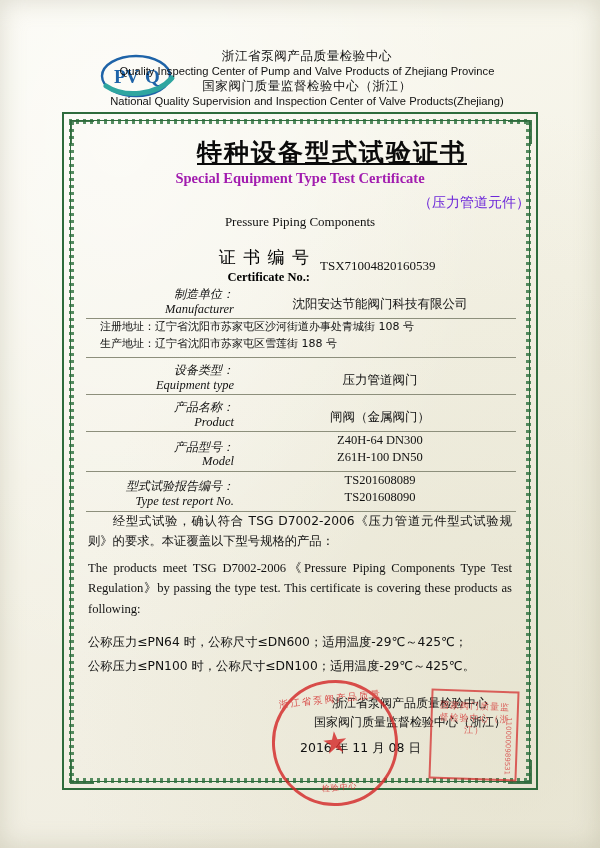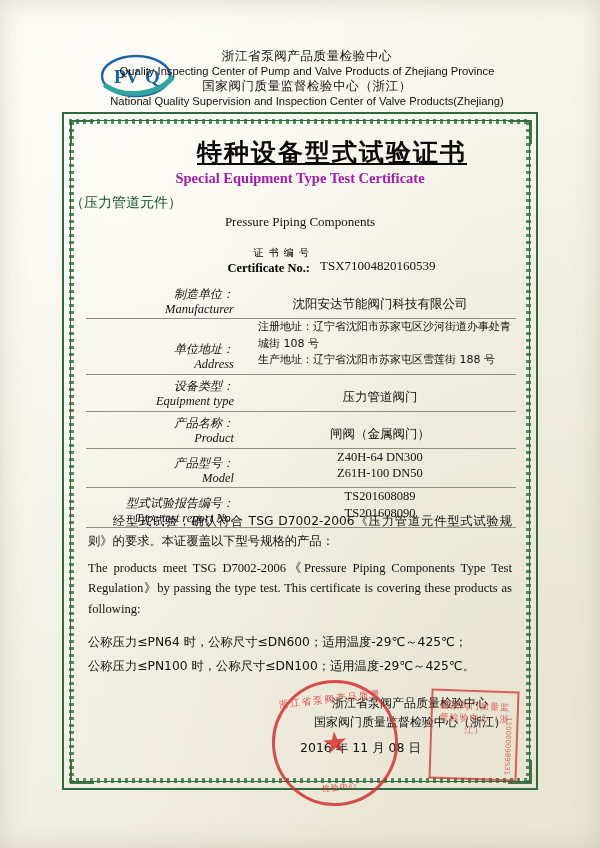--- a/index.html
+++ b/index.html
@@ -141,24 +141,24 @@
     text-align: center;
     font-size: 14.5px;
     font-weight: bold;
     color: #a21caf;
   }
   .subtitle-cn {
     position: absolute;
     top: 194px;
     left: 70px;
     width: 460px;
-    text-align: left;
+    text-align: right;
     font-family: "DejaVu Sans", sans-serif;
     font-size: 14px;
-    color: #14532d;
+    color: #6d28d9;
   }
   .subtitle-en {
     position: absolute;
     top: 214px;
     left: 70px;
     width: 460px;
     text-align: center;
     font-size: 13px;
     color: #111;
   }
@@ -166,21 +166,21 @@
   
   .certno-label {
     position: absolute;
     left: 150px;
     top: 246px;
     width: 160px;
     text-align: right;
   }
   .certno-label .cn {
     font-family: "DejaVu Sans", sans-serif;
-    font-size: 10px;
+    font-size: 17px;
     letter-spacing: 1px;
   }
   .certno-label .en {
     font-size: 12.5px;
     font-weight: bold;
     margin-top: 1px;
   }
   .certno-value {
     position: absolute;
     left: 320px;
@@ -404,24 +404,20 @@
 
     <div class="row">
       <div class="lab">
         <span class="cn">制造单位：</span>
         <span class="en">Manufacturer</span>
       </div>
       <div class="val cnfont center">沈阳安达节能阀门科技有限公司</div>
     </div>
 
     <div class="row">
-      <div class="lab">
-        <span class="cn">单位地址：</span>
-        <span class="en">Address</span>
-      </div>
       <div class="val cnfont small">
         <span class="ln">注册地址：辽宁省沈阳市苏家屯区沙河街道办事处青城街 108 号</span>
         <span class="ln">生产地址：辽宁省沈阳市苏家屯区雪莲街 188 号</span>
       </div>
     </div>
 
     <div class="row">
       <div class="lab">
         <span class="cn">设备类型：</span>
         <span class="en">Equipment type</span>

